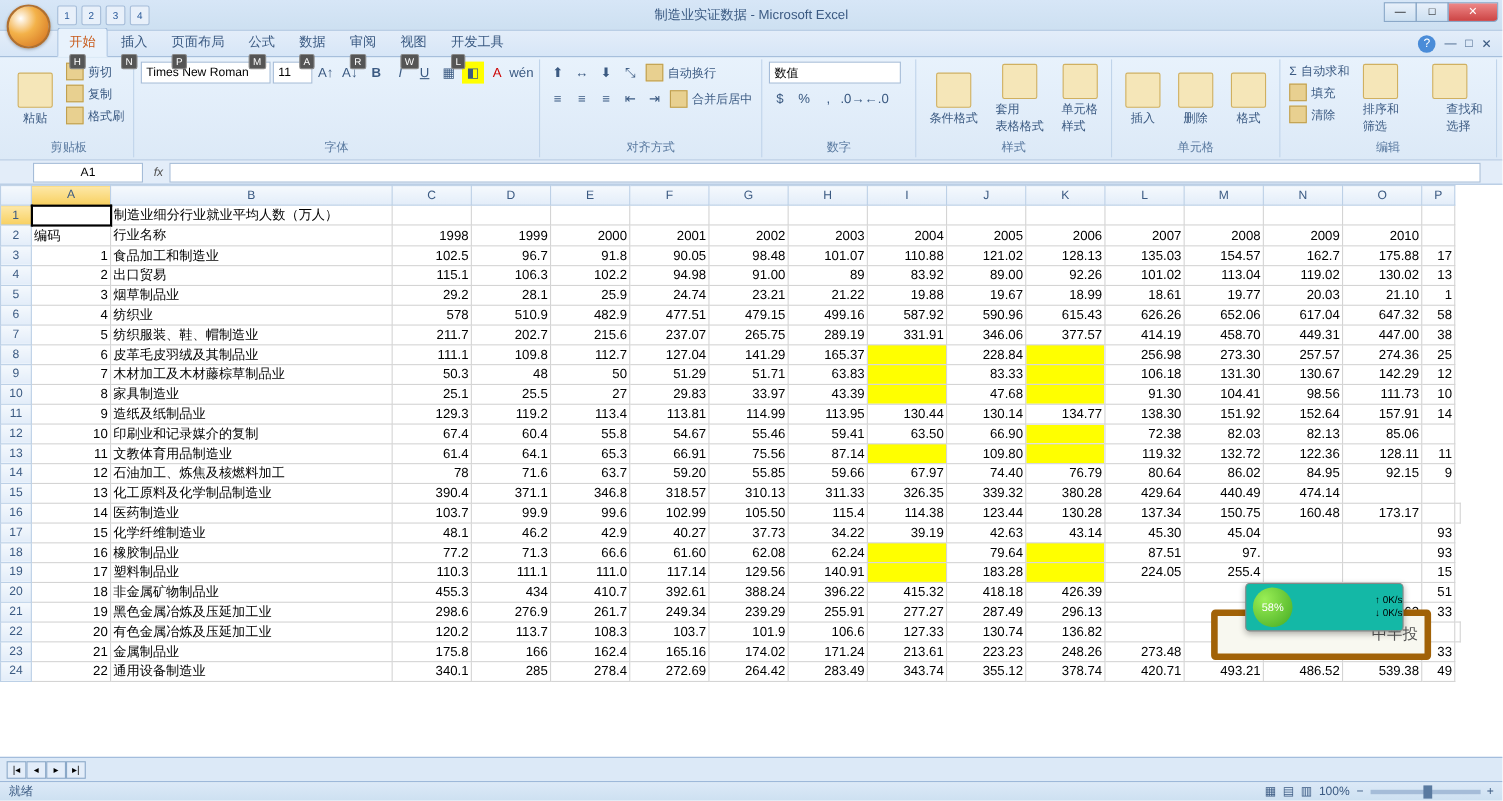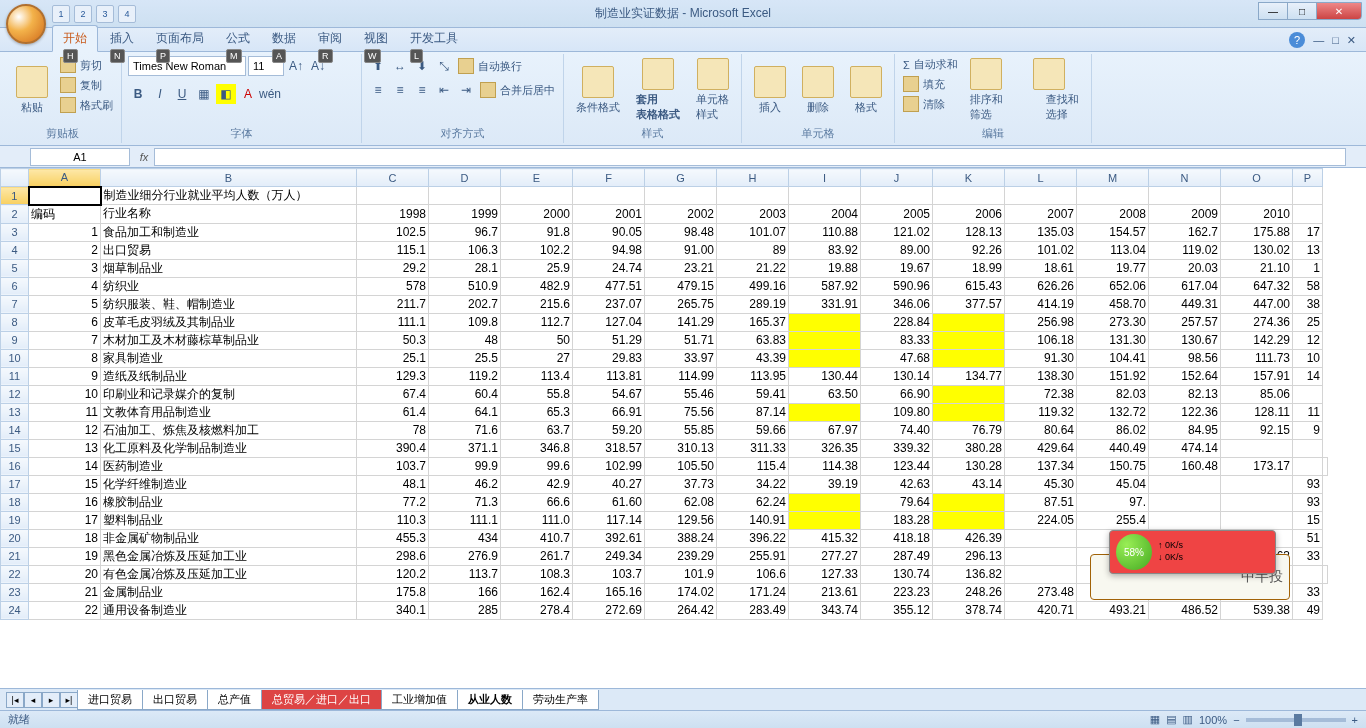--- a/index.html
+++ b/index.html
@@ -56,23 +56,23 @@
 .nav-btn { width: 18px; height: 16px; border: 1px solid #8aa8c8; background: #e3edf9; display: flex; align-items: center; justify-content: center; font-size: 9px; }
 .sheet-tab { padding: 2px 10px; background: #fff; border: 1px solid #8aa8c8; border-top: none; margin-left: -1px; cursor: pointer; }
 .sheet-tab.active { background: #fff; font-weight: bold; }
 .sheet-tab.red { background: #d44; color: #fff; }
 
 .status-bar { position: absolute; bottom: 0; left: 0; right: 0; height: 18px; background: linear-gradient(#dce9f7,#cde0f1); border-top: 1px solid #9db8d9; display: flex; align-items: center; font-size: 11px; color: #3b5a82; padding: 0 8px; justify-content: space-between; }
 .zoom { display: flex; align-items: center; gap: 6px; }
 .zoom-slider { width: 100px; height: 4px; background: #a5bcd8; position: relative; }
 .zoom-thumb { width: 8px; height: 12px; background: #5a7aa0; position: absolute; left: 48px; top: -4px; }
 
-.floater { position: absolute; right: 90px; top: 530px; width: 167px; height: 44px; background: #ef4444; border: 1px solid #888; border-radius: 4px; box-shadow: 0 2px 6px rgba(0,0,0,.3); display: flex; align-items: center; font-size: 11px; z-index: 50; }
+.floater { position: absolute; right: 90px; top: 530px; width: 144px; height: 44px; background: #14b8a6; border: 1px solid #888; border-radius: 4px; box-shadow: 0 2px 6px rgba(0,0,0,.3); display: flex; align-items: center; font-size: 11px; z-index: 50; justify-content: space-between; }
 .floater .circ { width: 36px; height: 36px; border-radius: 50%; background: radial-gradient(circle at 30% 30%, #9e5, #4a2); margin: 0 6px; display: flex; align-items: center; justify-content: center; color: #fff; font-size: 10px; }
-.floater2 { position: absolute; right: 76px; top: 554px; width: 200px; height: 46px; background: #f8f8f0; border: 1px solid #a16207; border-radius: 4px; z-index: 49; display:flex; align-items:center; justify-content:flex-end; padding-right:6px; font-size:14px; color:#555; font-family: "KaiTi", serif;}
+.floater2 { position: absolute; right: 65px; top: 554px; width: 200px; height: 46px; background: #f8f8f0; border: 6px solid #a16207; border-radius: 4px; z-index: 49; display:flex; align-items:center; justify-content:flex-end; padding-right:6px; font-size:14px; color:#555; font-family: "KaiTi", serif;}
 </style>
 </head>
 <body>
 
 <div class="titlebar">
   <div class="office-btn"></div>
   <div class="qat">
     <div class="qat-item">1</div>
     <div class="qat-item">2</div>
     <div class="qat-item">3</div>
@@ -121,21 +121,21 @@
           </div>
         <div class="small-btn">
             <div class="ico"></div>
             <span>格式刷</span>
           </div>
       </div>
     </div>
     <div class="group-label">剪贴板</div>
   </div>
   <div class="group" style="min-width:240px;">
-    <div class="group-body" style="flex-direction:column;">
+    <div class="group-body" style="">
       <div class="font-box">
         <div class="font-name combo">Times New Roman</div>
         <div class="font-size combo">11</div>
         <div class="style-btn">A↑</div>
         <div class="style-btn">A↓</div>
       </div>
       <div class="style-row">
         <div class="style-btn">
             <b>B</b>
           </div>
@@ -172,29 +172,42 @@
         <div class="style-btn">⇤</div>
         <div class="style-btn">⇥</div>
         <div class="small-btn">
             <div class="ico"></div>
             <span>合并后居中</span>
           </div>
       </div>
     </div>
     <div class="group-label">对齐方式</div>
   </div>
+  <div class="group" style="min-width:140px;">
+    <div class="group-body" style="flex-direction:column;gap:4px;">
+      <div class="combo" style="width:120px;">数值</div>
+      <div class="style-row">
+        <div class="style-btn">$</div>
+        <div class="style-btn">%</div>
+        <div class="style-btn">,</div>
+        <div class="style-btn">.0→</div>
+        <div class="style-btn">←.0</div>
+      </div>
+    </div>
+    <div class="group-label">数字</div>
+  </div>
   <div class="group">
     <div class="group-body">
       <div class="big-btn">
           <div class="ico"></div>
           <span>条件格式</span>
         </div>
       <div class="big-btn">
           <div class="ico"></div>
-          <span style="white-space:pre;font-weight:bold;">套用
+          <span style="white-space:pre;">套用
 表格格式</span>
         </div>
       <div class="big-btn">
           <div class="ico"></div>
           <span style="white-space:pre;">单元格
 样式</span>
         </div>
     </div>
     <div class="group-label">样式</div>
   </div>
@@ -738,29 +751,20 @@
     </table>
 </div>
 
 <div class="sheet-tabs">
   <div class="nav-btns">
     <div class="nav-btn">|◂</div>
     <div class="nav-btn">◂</div>
     <div class="nav-btn">▸</div>
     <div class="nav-btn">▸|</div>
   </div>
-  <div id="sheets" style="display:flex;">
-      <div class="sheet-tab">进口贸易</div>
-      <div class="sheet-tab">出口贸易</div>
-      <div class="sheet-tab">总产值</div>
-      <div class="sheet-tab red">总贸易／进口／出口</div>
-      <div class="sheet-tab">工业增加值</div>
-      <div class="sheet-tab active">从业人数</div>
-      <div class="sheet-tab">劳动生产率</div>
-    </div>
 </div>
 
 <div class="status-bar">
   <span>就绪</span>
   <div class="zoom">
     <span>▦</span>
     <span>▤</span>
     <span>▥</span>
     <span>100%</span>
     <span>−</span>

